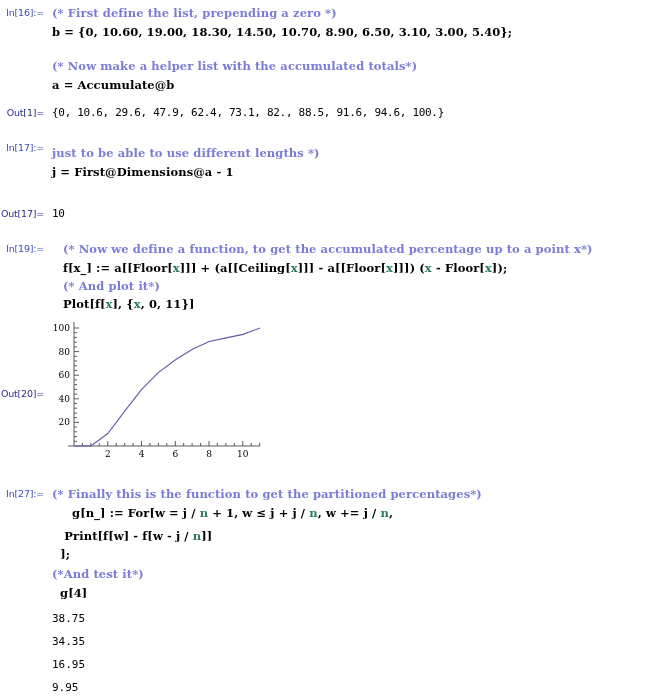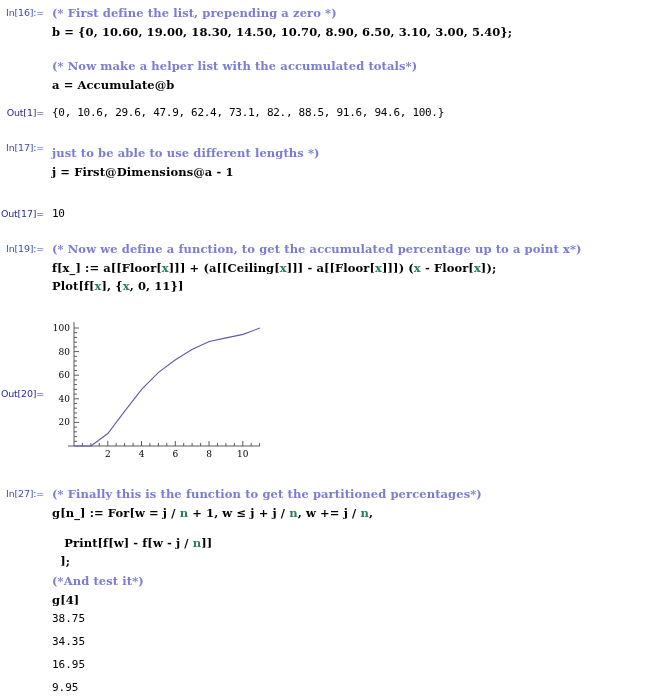--- a/index.html
+++ b/index.html
@@ -153,25 +153,26 @@
     </div>
   </div>
 
   <div class="row" style="top:207px;">
     <div class="prompt out">Out[17]=</div>
     <div class="content">
       <div class="outline">10</div>
     </div>
   </div>
 
-  <div class="row" style="top:242px;">
+  <div class="row" style="top:242px;gap:11px;">
     <div class="prompt">In[19]:=</div>
     <div class="content">
       <div class="comment">(* Now we define a function, to get the accumulated percentage up to a point x*)</div>
       <div class="codeline" style="margin-top:5px;">f[x_] := a[[Floor[<span class="var-local">x</span>]]] + (a[[Ceiling[<span class="var-local">x</span>]]] - a[[Floor[<span class="var-local">x</span>]]]) (<span class="var-local">x</span> - Floor[<span class="var-local">x</span>]);</div>
+      <div class="comment" style="margin-top:4px;">(* And plot it*)</div>
       <div class="codeline" style="margin-top:4px;">Plot[f[<span class="var-local">x</span>], {<span class="var-local">x</span>, 0, 11}]</div>
     </div>
   </div>
 
   <div class="plot-prompt">Out[20]=</div>
   <div class="plot-wrap">
     <svg width="230" height="140" viewBox="0 0 230 140">
 
       <line class="axis" x1="26" y1="2" x2="26" y2="126"></line>
 
@@ -247,25 +248,25 @@
       </g>
 
       <path class="curve" id="plot-curve" d="M26.00 126.00 L42.91 126.00 L59.82 113.49 L76.73 91.07 L93.64 69.48 L110.55 52.37 L127.45 39.74 L144.36 29.24 L161.27 21.57 L178.18 17.91 L195.09 14.37 L212.00 8.00"></path>
     </svg>
   </div>
 
   <div class="row" style="top:487px;">
     <div class="prompt">In[27]:=</div>
     <div class="content">
       <div class="comment">(* Finally this is the function to get the partitioned percentages*)</div>
-      <div class="codeline" style="margin-top:5px;">g[n_] := For[w = j / <span class="var-local">n</span> + 1, w ≤ j + j / <span class="var-local">n</span>, w += j / <span class="var-local">n</span>,</div>
-      <div class="codeline" style="margin-top:16px;">   Print[f[w] - f[w - j / <span class="var-local">n</span>]]</div>
+      <div class="codeline" style="margin-top:5px;margin-left:20px;">g[n_] := For[w = j / <span class="var-local">n</span> + 1, w ≤ j + j / <span class="var-local">n</span>, w += j / <span class="var-local">n</span>,</div>
+      <div class="codeline" style="margin-top:9px;">   Print[f[w] - f[w - j / <span class="var-local">n</span>]]</div>
       <div class="codeline" style="margin-top:4px;">  ];</div>
       <div class="comment" style="margin-top:6px;">(*And test it*)</div>
-      <div class="codeline" style="margin-top:5px;">g[4]</div>
+      <div class="codeline" style="margin-top:5px;margin-left:8px;">g[4]</div>
     </div>
   </div>
 
   <div class="row" style="top:612px;">
     <div class="prompt"></div>
     <div class="content">
       <div class="printline">38.75</div>
       <div class="printline" style="margin-top:9px;">34.35</div>
       <div class="printline" style="margin-top:9px;">16.95</div>
       <div class="printline" style="margin-top:9px;">9.95</div>

